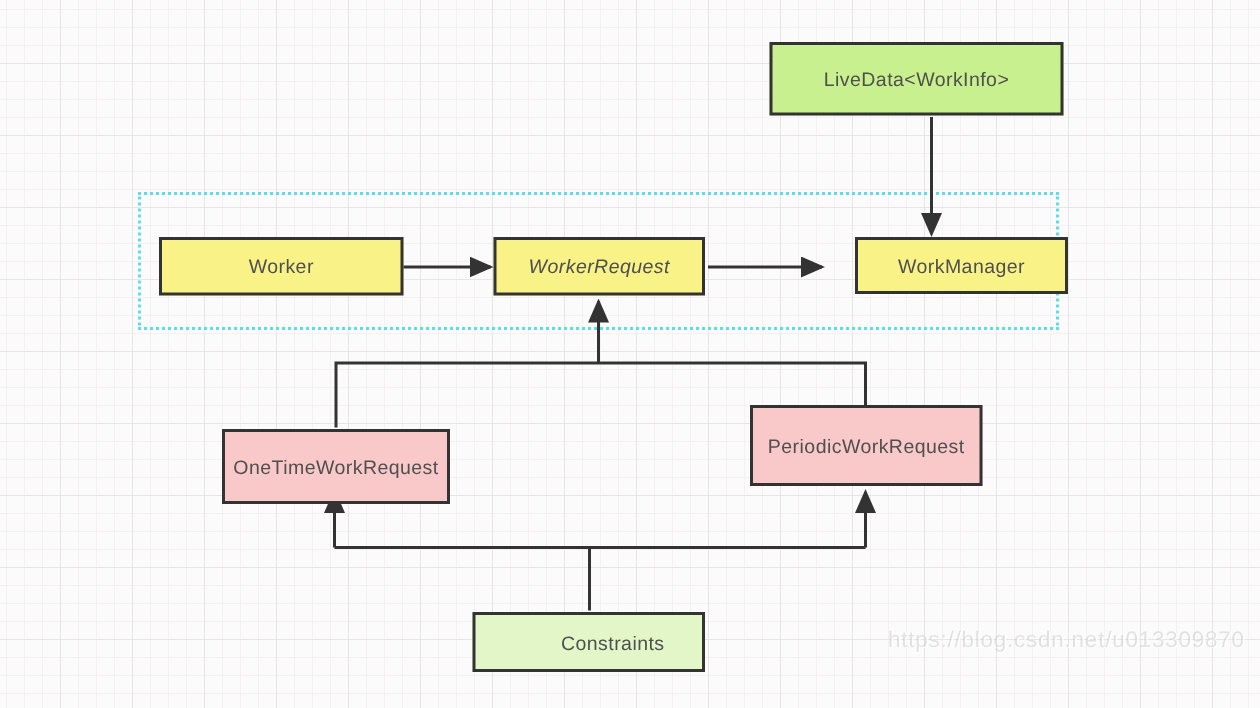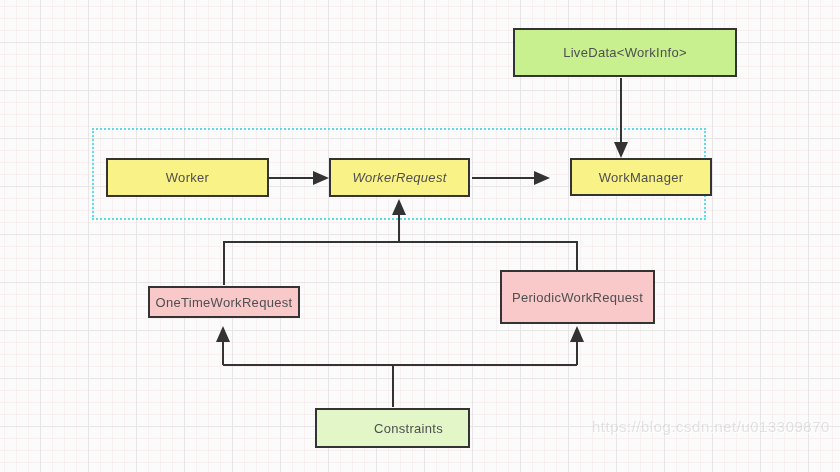--- a/index.html
+++ b/index.html
@@ -48,25 +48,25 @@
     font-size: 13px;
     color: #4f4f4f;
     letter-spacing: 0.3px;
     white-space: nowrap;
   }
   .fill-yellow { background-color: #f8f287; }
   .fill-green  { background-color: #c9f08f; }
   .fill-lightgreen { background-color: #e3f6c8; padding-left: 32px; }
   .fill-pink   { background-color: #f9c9ca; }
 
-  .n-livedata  { left: 513px; top: 28px;  width: 224px; height: 49px; }
+  .n-livedata  { left: 513px; top: 28px;  width: 196px; height: 49px; }
   .n-worker    { left: 106px; top: 158px; width: 163px; height: 39px; }
   .n-workerrequest { left: 329px; top: 158px; width: 141px; height: 39px; font-style: italic; }
   .n-workmanager   { left: 550px; top: 158px; width: 142px; height: 38px; margin-left: 20px; }
-  .n-onetime   { left: 148px; top: 286px; width: 152px; height: 32px; }
+  .n-onetime   { left: 148px; top: 286px; width: 152px; height: 50px; }
   .n-periodic  { left: 500px; top: 270px; width: 155px; height: 54px; }
   .n-constraints { left: 315px; top: 408px; width: 155px; height: 40px; }
 
   .watermark {
     position: absolute;
     left: 592px; top: 418px;
     font-size: 15px;
     color: rgba(185, 183, 183, 0.38);
     text-shadow: 1px 1px 0 rgba(255,255,255,0.9);
     letter-spacing: 0.5px;

